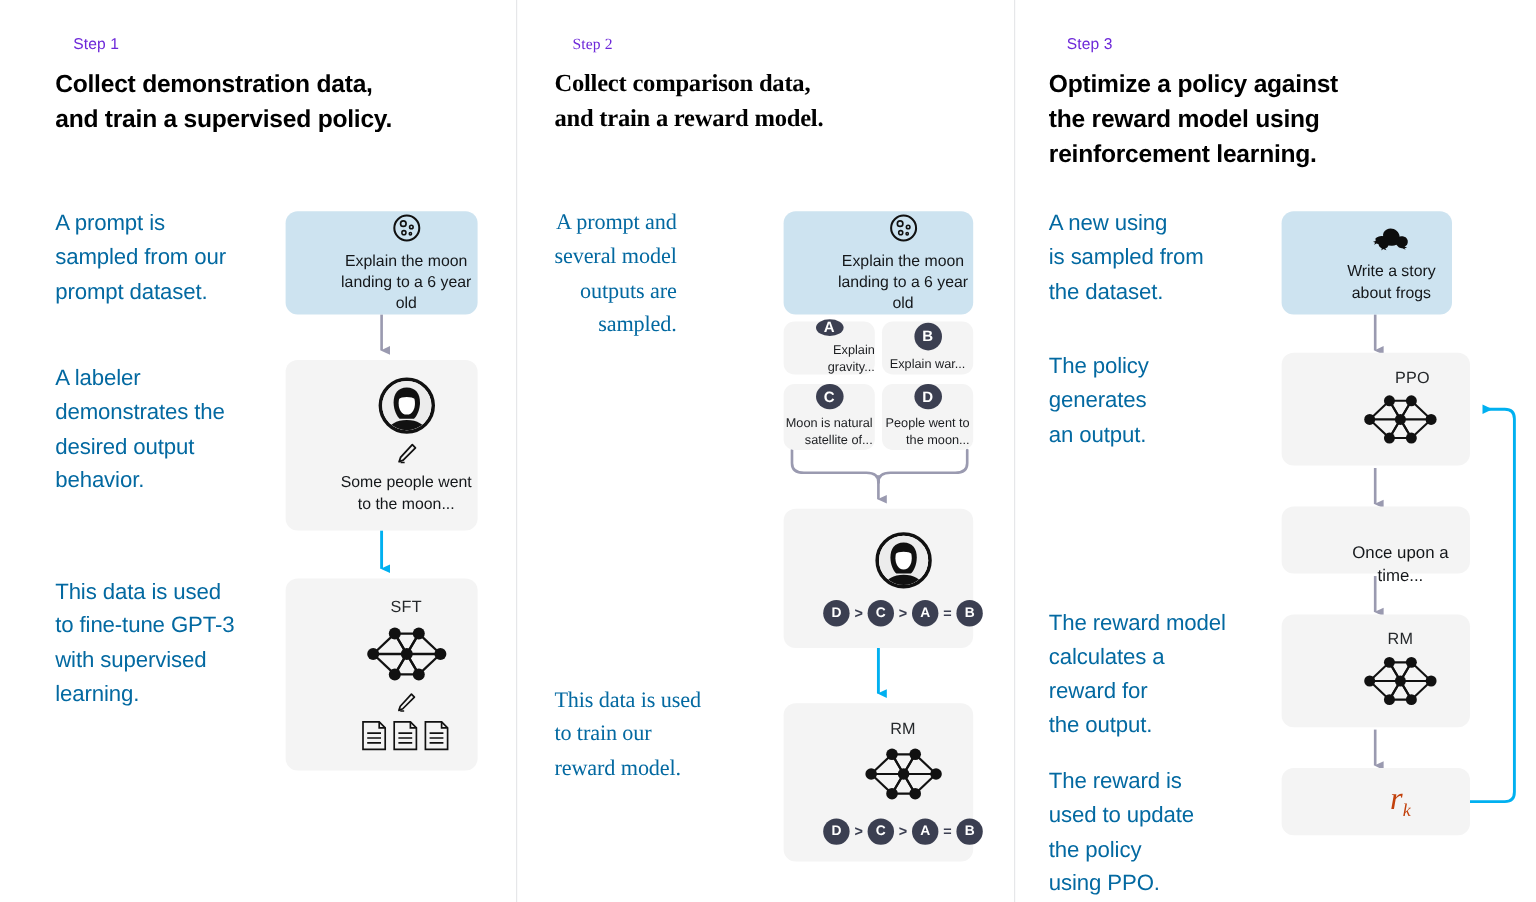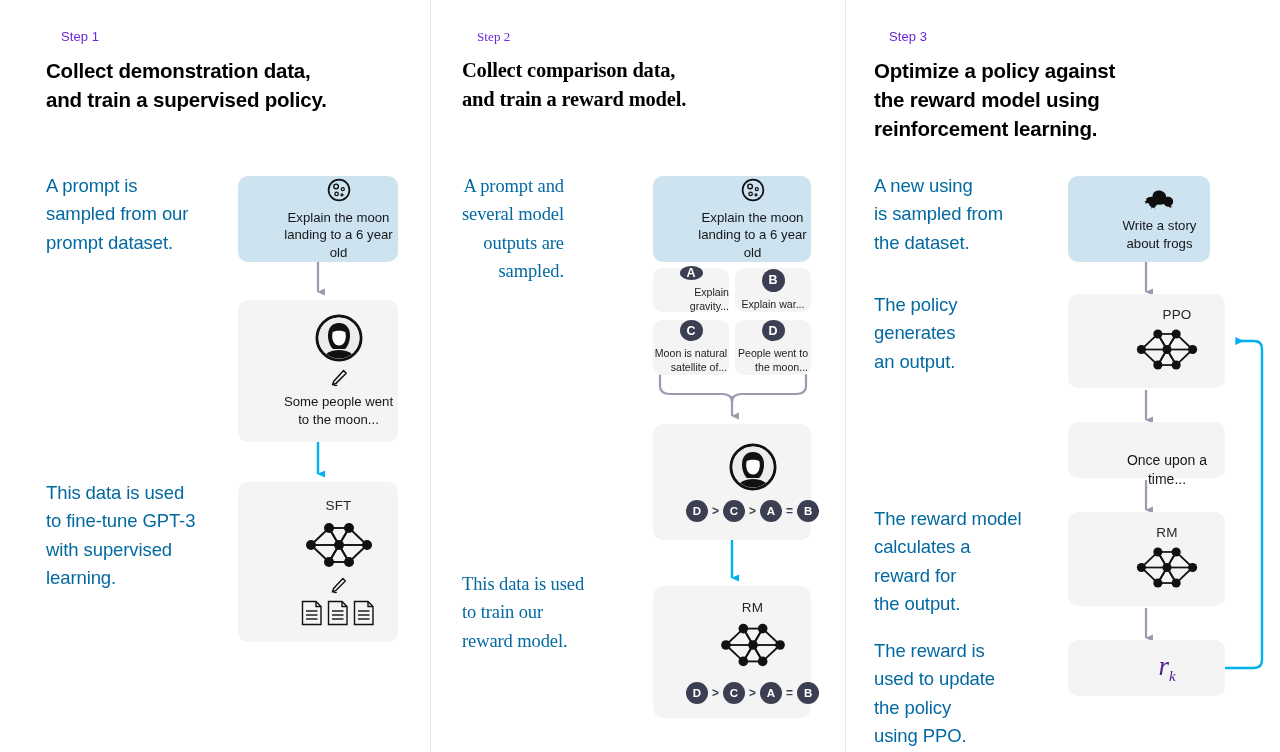--- a/index.html
+++ b/index.html
@@ -91,21 +91,21 @@
     display: flex; align-items: center; justify-content: center;
   }
   .rank .op { font-size: 12px; font-weight: 700; color: #3b3f51; padding: 0 1px; }
 
   
   svg.overlay {
     position: absolute; left: 0; top: 0;
     width: 1280px; height: 752px; pointer-events: none;
   }
 
-  .rk { font-family: "Liberation Serif", serif; font-style: italic; font-size: 27px; color: #4c1d95; }
+  .rk { font-family: "Liberation Serif", serif; font-style: italic; font-size: 27px; color: #c2410c; }
   .rk sub { font-size: 15px; font-style: italic; }
 
   .icon { display: block; }
 </style>
 </head>
 <body>
 
 <div id="page">
 
   <svg class="overlay" viewBox="0 0 1280 752">
@@ -163,20 +163,24 @@
   <div class="divider d2"></div>
 
   <div class="col c1">
     <div class="step-label">Step 1</div>
     <div class="step-title">Collect demonstration data,
 and train a supervised policy.</div>
 
     <div class="para" style="top:172px;">A prompt is
 sampled from our
 prompt dataset.</div>
+    <div class="para" style="top:301px;">A labeler
+demonstrates the
+desired output
+behavior.</div>
     <div class="para" style="top:479px;">This data is used
 to fine-tune GPT-3
 with supervised
 learning.</div>
   </div>
 
   <div class="box blue" style="left:238px; top:176px; width:160px; height:86px;">
     <svg class="icon" width="26" height="26" viewBox="0 0 26 26">
       <circle cx="13" cy="13" r="10.4" fill="none" stroke="#111" stroke-width="1.7"></circle>
       <circle cx="10.1" cy="9.4" r="2.3" fill="none" stroke="#111" stroke-width="1.4"></circle>

